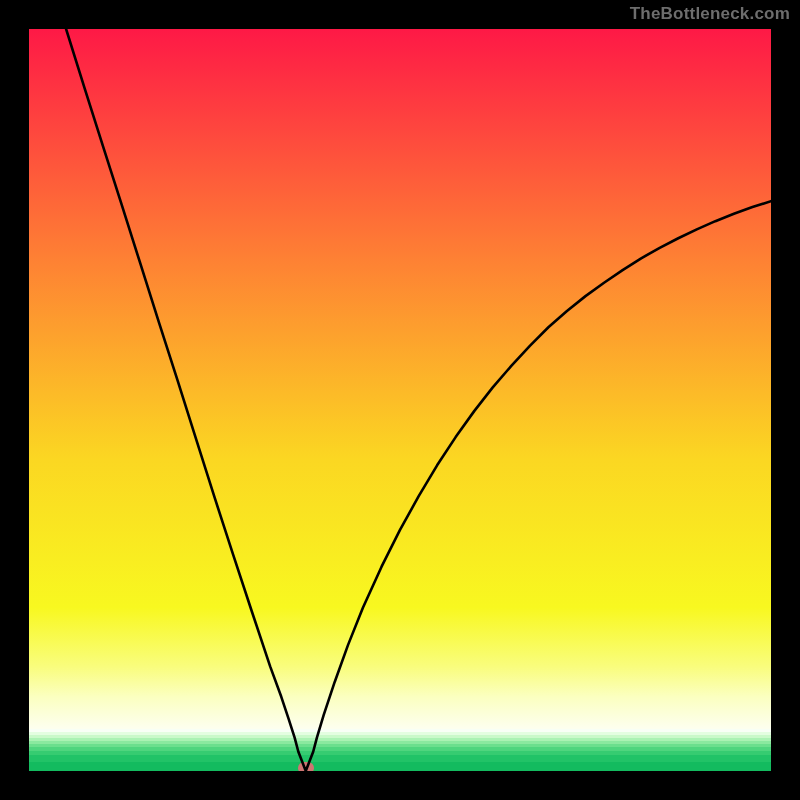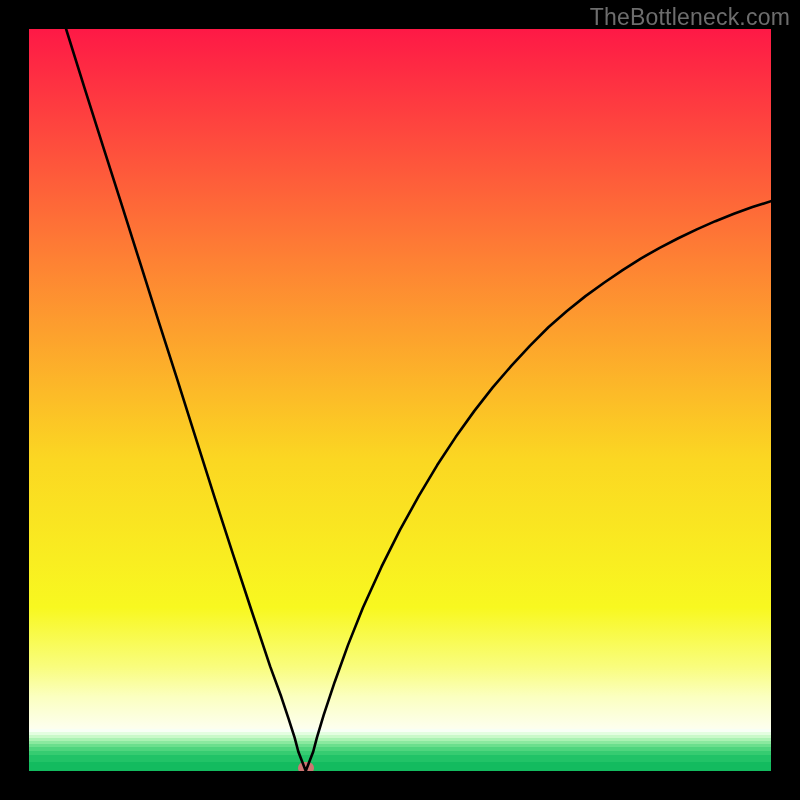--- a/index.html
+++ b/index.html
@@ -22,22 +22,22 @@
     top: 29px;
     width: 742px;
     height: 742px;
     overflow: hidden;
   }
   .watermark {
     position: absolute;
     top: 4px;
     right: 10px;
     color: #6d6d6d;
-    font-size: 23px;
-    font-weight: 400;
+    font-size: 17px;
+    font-weight: 700;
     letter-spacing: 0.2px;
     z-index: 4;
   }
   svg.curve {
     position: absolute;
     inset: 0;
     z-index: 3;
   }
   .marker {
     position: absolute;

